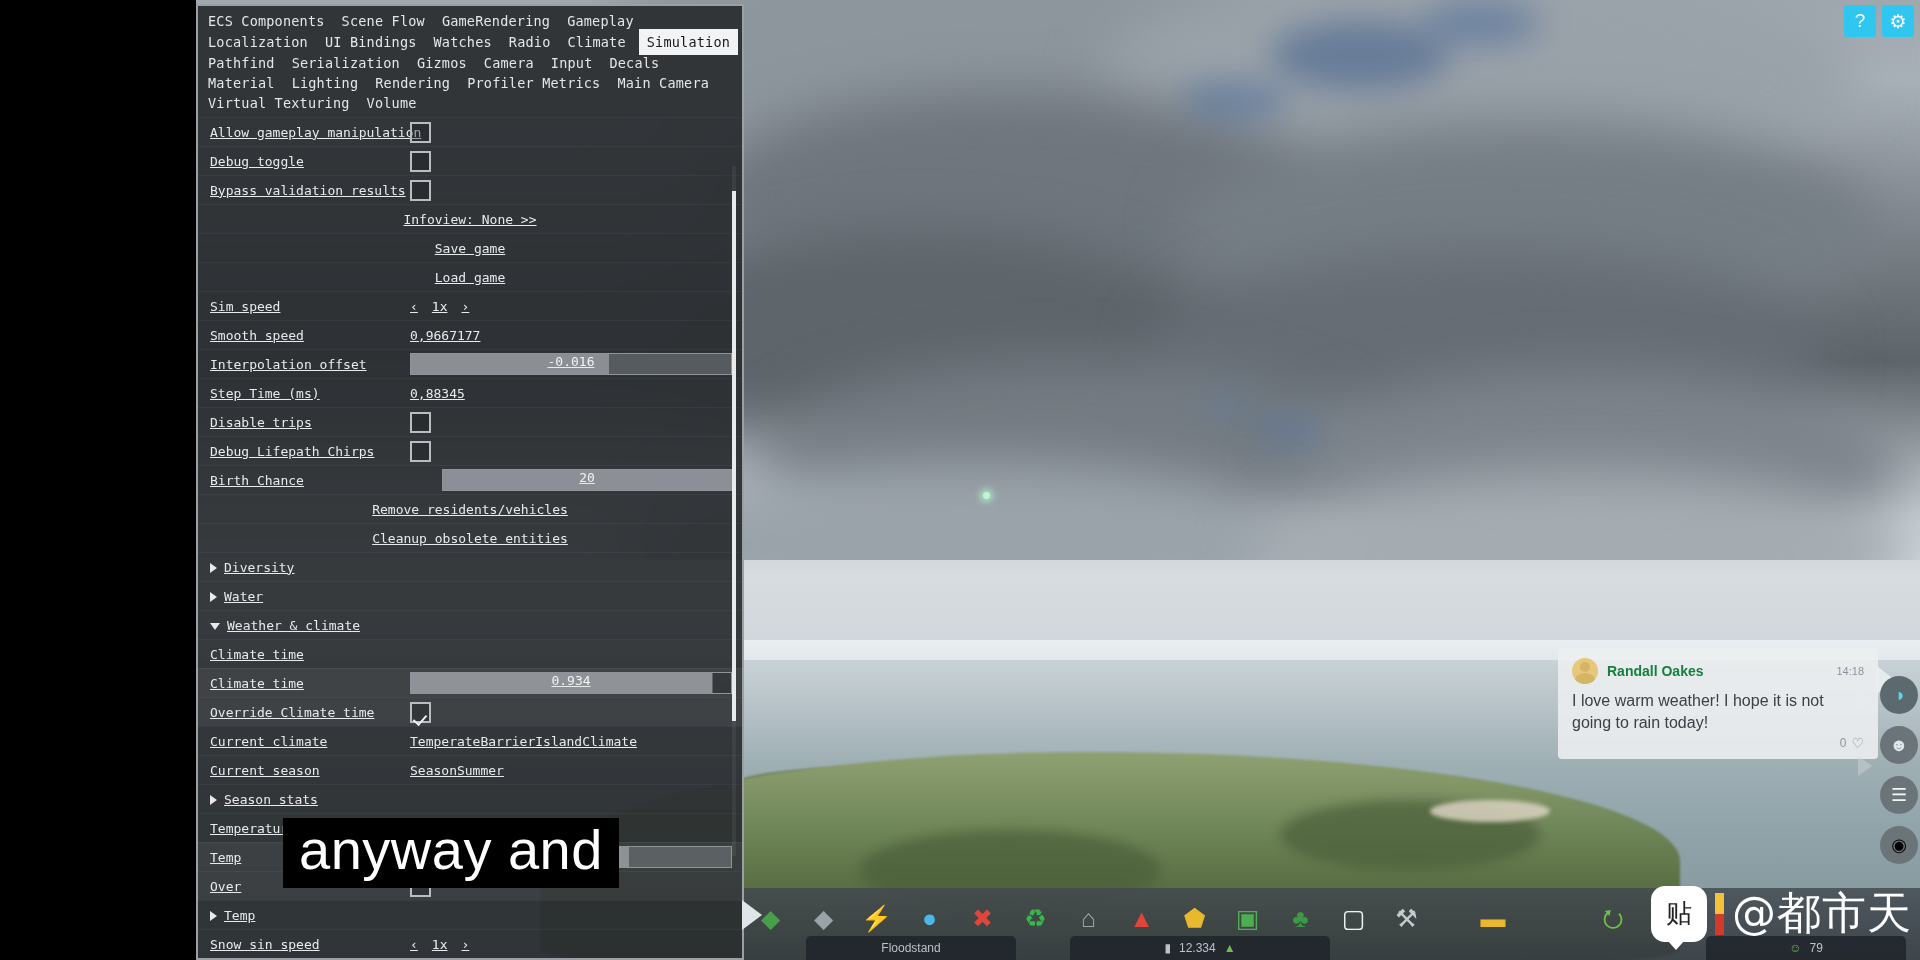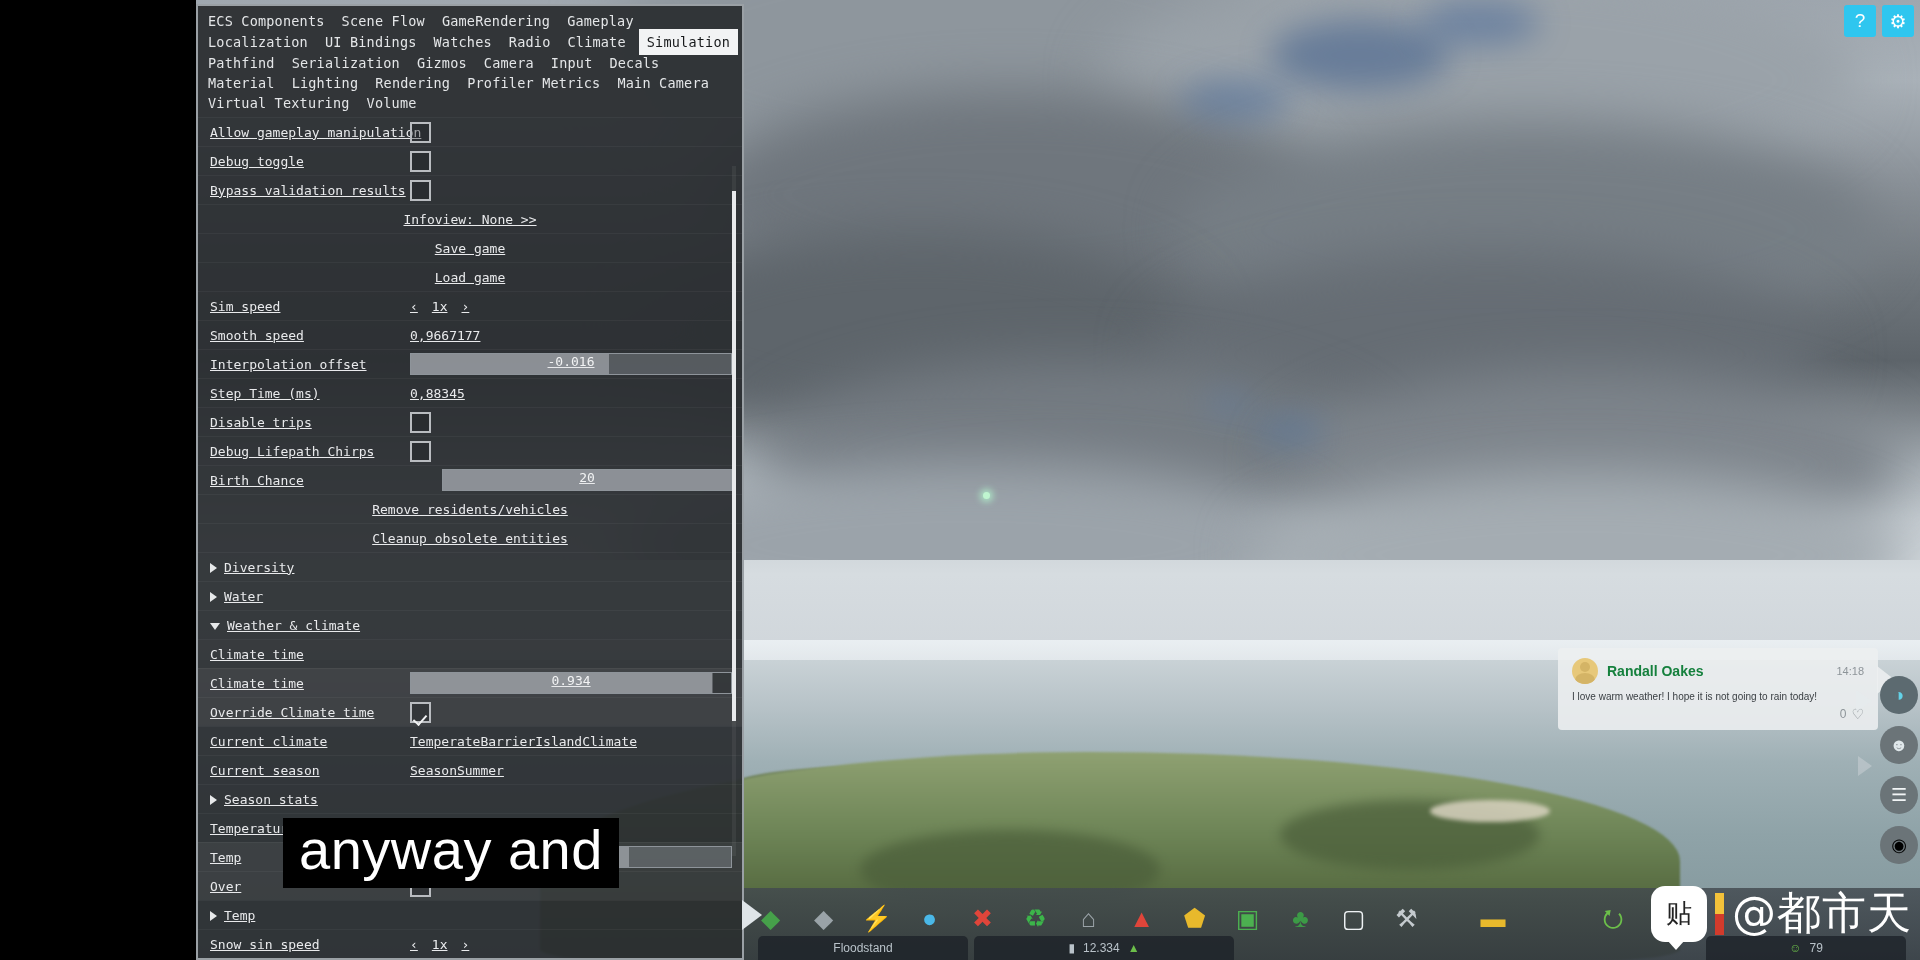--- a/index.html
+++ b/index.html
@@ -104,21 +104,21 @@
     content:""; position:absolute; right:-17px; top:18px;
     border-left:18px solid rgba(237,239,240,.88);
     border-top:14px solid transparent; border-bottom:14px solid transparent;
   }
   .chat-head { display:flex; align-items:center; gap:9px; }
   .avatar { width:26px; height:26px; border-radius:50%; background:#e7c87a; position:relative; overflow:hidden; flex:0 0 26px;}
   .avatar::before{ content:""; position:absolute; left:8px; top:4px; width:10px; height:10px; border-radius:50%; background:#d4b466;}
   .avatar::after{ content:""; position:absolute; left:3px; top:15px; width:20px; height:14px; border-radius:50% 50% 0 0; background:#d4b466;}
   .chat-name { font-size:14px; color:#15803d; font-weight:bold; flex:1 1 auto; }
   .chat-time { font-size:11px; color:#8d9499; }
-  .chat-body { font-size:10px; color:#3b4044; line-height:1.35; margin:6px 0 2px; }
+  .chat-body { font-size:16px; color:#3b4044; line-height:1.35; margin:6px 0 2px; }
   .chat-foot { display:flex; justify-content:flex-end; align-items:center; gap:5px; font-size:12px; color:#8d9499; }
   .heart { font-size:14px; color:#8d9499; }
 
   
   .sidebtns { position:absolute; right:2px; top:676px; display:flex; flex-direction:column; gap:12px; }
   .cbtn { width:38px; height:38px; border-radius:50%; background:#5b6367; display:flex; align-items:center; justify-content:center; font-size:18px; }
   .cbtn.water { background:#5c6a70; color:#63d2e8; }
   .cbtn.person { background:#6b7478; color:#dfe7ea; }
   .cbtn.doc { background:#6b7478; color:#f2f5f6; }
   .cbtn.paint { background:#6b7478; }
@@ -136,21 +136,21 @@
     position:absolute; left:744px; top:888px; width:1176px; height:72px;
     background:linear-gradient(180deg, rgba(66,73,79,.82), rgba(53,59,65,.88));
   }
   .toolicons { position:absolute; left:744px; top:894px; width:1176px; height:48px; display:flex; align-items:center; gap:0; }
   .ticon { width:53px; text-align:center; font-size:25px; line-height:1; }
   .playarrow { position:absolute; left:742px; top:900px; width:0;height:0;
     border-top:15px solid transparent;border-bottom:15px solid transparent;border-left:20px solid #dfe5e8; }
 
   .statusrow { position:absolute; left:744px; top:936px; width:1176px; height:24px; display:flex; align-items:flex-start; gap:6px; padding:0 14px; }
   .chip { background:rgba(28,33,40,.78); border-radius:5px 5px 0 0; height:24px; display:flex; align-items:center; justify-content:center;
-          color:#b9c2c9; font-size:12px; font-family:"Liberation Sans",sans-serif; padding:0 14px; }
+          color:#b9c2c9; font-size:12px; font-family:"Liberation Sans",sans-serif; padding:0 14px;margin-left:48px; }
   .chip.wide { width:210px; }
   .chip.mid { width:260px; gap:8px; }
   .chip.right { width:200px; gap:8px; }
 
   
   .wm { position:absolute; right:8px; top:884px; display:flex; align-items:center; gap:8px; }
   .wm-badge { width:56px; height:56px; border-radius:14px; background:#fff; color:#222; font-size:26px;
               display:flex; align-items:center; justify-content:center; font-family:"DejaVu Sans",sans-serif; position:relative; }
   .wm-badge::after{ content:""; position:absolute; left:16px; bottom:-8px; border-left:9px solid transparent; border-right:9px solid transparent; border-top:10px solid #fff; }
   .wm-bar { width:9px; height:42px; background:linear-gradient(180deg,#f3c13a 0%,#f3c13a 50%,#d23b2c 50%,#d23b2c 100%); }

